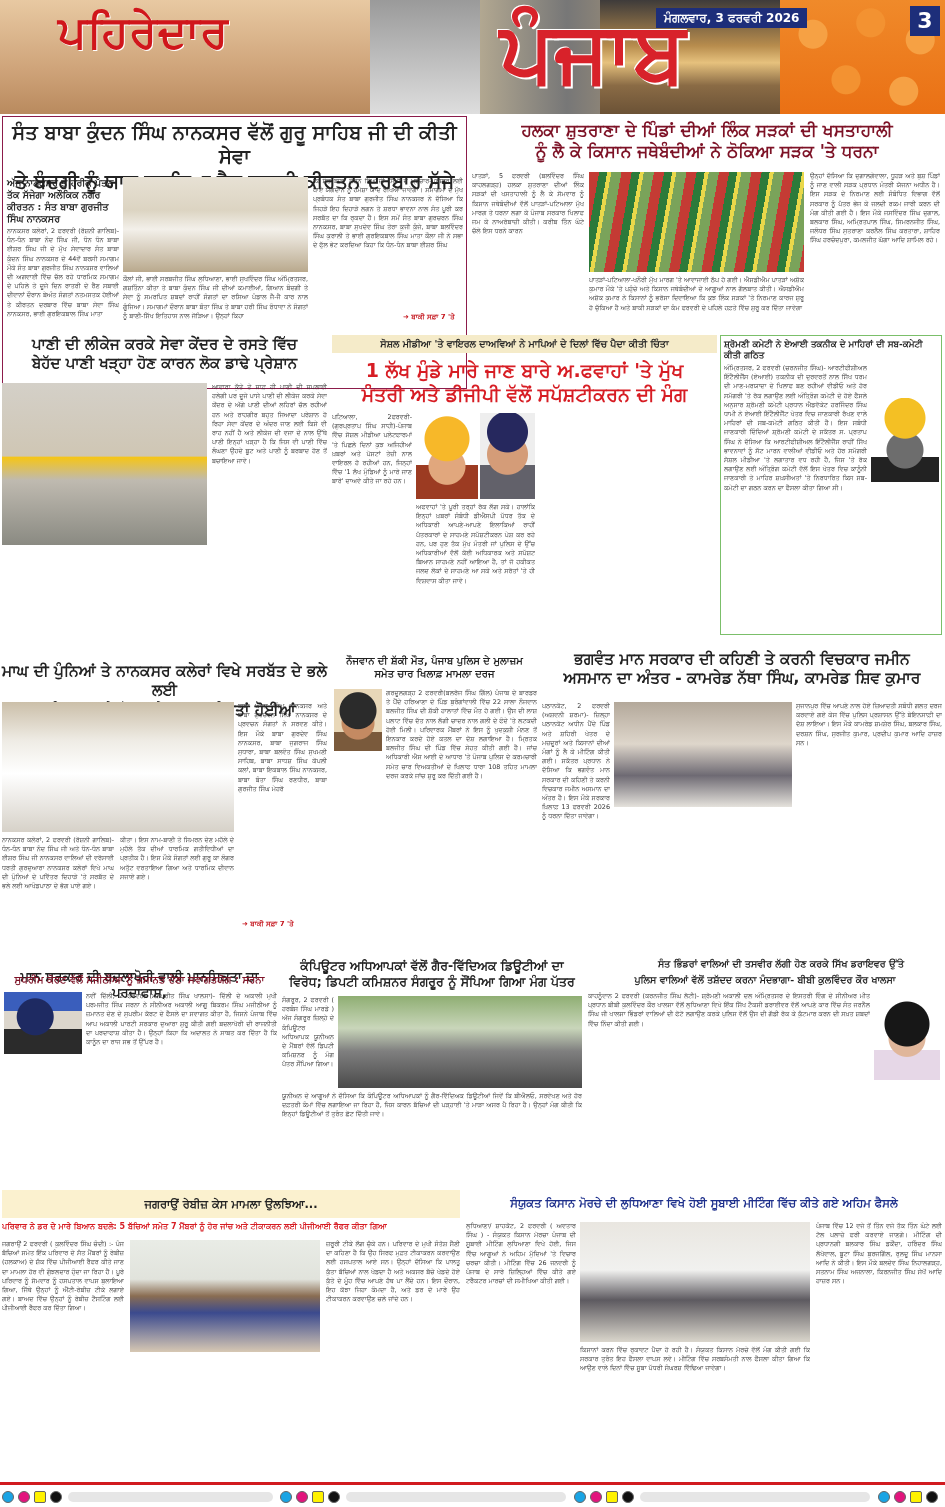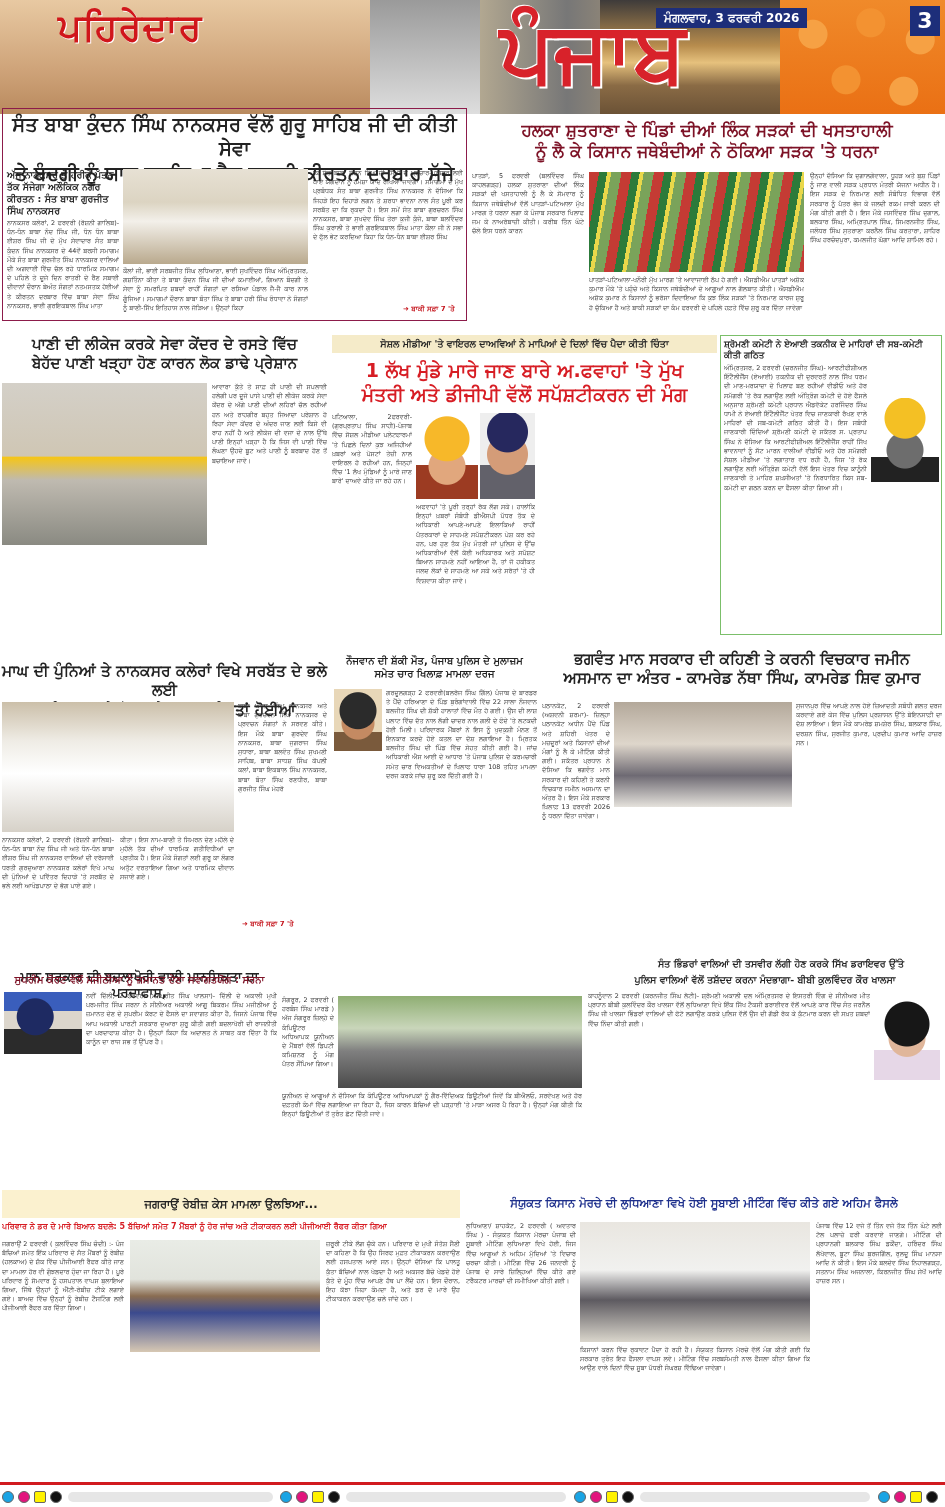--- a/index.html
+++ b/index.html
@@ -3,21 +3,21 @@
 <meta charset="utf-8">
 <style>
 *{box-sizing:border-box;margin:0;padding:0}
 body{width:945px;height:1507px;background:#fff;font-family:"DejaVu Sans",sans-serif;color:#222;position:relative;overflow:hidden}
 .abs{position:absolute}
 .masthead{left:0;top:0;width:945px;height:114px;background:linear-gradient(90deg,#c98b5a 0%,#e2b98a 20%,#d7c6a1 45%,#777 60%,#c9a978 75%,#f08a2a 88%,#e96d12 100%);overflow:hidden}
 .mh-left{left:0;top:0;width:370px;height:114px;background:linear-gradient(180deg,#e8c9a2,#cfa47a 60%,#b98a5e)}
 .mh-mid{left:370px;top:0;width:110px;height:114px;background:linear-gradient(180deg,#9a9a9a,#dedede)}
 .mh-sky{left:600px;top:0;width:320px;height:114px;background:linear-gradient(180deg,#3e3b3a 0%,#b78c4d 40%,#e6c17d 55%,#8a6b45 75%,#6b5236 100%)}
 .mh-kids{left:780px;top:0;width:165px;height:114px;background:radial-gradient(circle at 20% 30%,#f6a144 0 14px,transparent 15px),radial-gradient(circle at 55% 20%,#f39231 0 14px,transparent 15px),radial-gradient(circle at 85% 35%,#f6a144 0 14px,transparent 15px),radial-gradient(circle at 40% 70%,#f39231 0 14px,transparent 15px),radial-gradient(circle at 75% 80%,#f6a144 0 14px,transparent 15px),linear-gradient(180deg,#f08a2a,#ea7014)}
-.paper-name{left:58px;top:6px;font-size:37px;font-weight:bold;color:#d0161b;letter-spacing:1px;text-shadow:1px 1px 0 #fff}
+.paper-name{left:58px;top:6px;font-size:44px;font-weight:bold;color:#d0161b;letter-spacing:1px;text-shadow:1px 1px 0 #fff}
 .punjab-word{left:500px;top:2px;font-size:84px;font-weight:bold;color:#d8222a;font-family:"DejaVu Serif",serif;text-shadow:2px 2px 0 #fff,-1px -1px 0 #fff}
 .date-box{left:656px;top:8px;background:#1d2e7a;color:#fff;font-size:12px;font-weight:bold;padding:3px 8px}
 .page-no{left:910px;top:6px;background:#1d2e7a;color:#fff;font-size:22px;font-weight:bold;width:30px;height:30px;text-align:center;line-height:30px}
 .box{border:1.5px solid #8c1b4a}
 .box-green{border:1.5px solid #7bbf6a}
 .hl{font-weight:bold;text-align:center;line-height:1.25}
 .hl-dark{color:#222}
 .hl-maroon{color:#7d1226}
 .hl-red{color:#d71d24}
 .hl-blue{color:#1d2f8c}
@@ -55,21 +55,21 @@
   <div class="abs mh-left"></div>
   <div class="abs mh-mid"></div>
   <div class="abs mh-sky"></div>
   <div class="abs mh-kids"></div>
   <div class="abs paper-name">ਪਹਿਰੇਦਾਰ</div>
   <div class="abs punjab-word">ਪੰਜਾਬ</div>
   <div class="abs date-box">ਮੰਗਲਵਾਰ, 3 ਫਰਵਰੀ 2026</div>
   <div class="abs page-no">3</div>
 </div>
 
-<div class="abs box" style="left:2px;top:108px;width:465px;height:213px">
+<div class="abs box" style="left:2px;top:116px;width:465px;height:273px">
   <div class="abs hl hl-dark" style="left:4px;top:4px;width:455px;font-size:19.5px">
     <div>ਸੰਤ ਬਾਬਾ ਕੁੰਦਨ ਸਿੰਘ ਨਾਨਕਸਰ ਵੱਲੋਂ ਗੁਰੂ ਸਾਹਿਬ ਜੀ ਦੀ ਕੀਤੀ ਸੇਵਾ</div>
     <div>ਤੇ ਬੰਦਗੀ ਨੂੰ ਯਾਦ ਕਰਦਿਆ ਰੈਣ ਸਬਾਈ ਕੀਰਤਨ ਦਰਬਾਰ ਸੱਜੇ !</div>
   </div>
   <div class="abs hl hl-dark" style="left:4px;top:60px;width:110px;font-size:9.5px;text-align:left">ਅੱਜ ਨਾਨਕਸਰ ਤੋ ਹਰੀਕੇ ਪੱਤਣ ਤੱਕ ਸੱਜੇਗਾ ਅਲੌਕਿਕ ਨਗਰ ਕੀਰਤਨ : ਸੰਤ ਬਾਬਾ ਗੁਰਜੀਤ ਸਿੰਘ ਨਾਨਕਸਰ</div>
   <div class="abs photo ph-gurdwara" style="left:120px;top:60px;width:185px;height:95px"></div>
   <div class="abs txt" style="left:4px;top:110px;width:112px;height:96px">ਨਾਨਕਸਰ ਕਲੇਰਾਂ, 2 ਫਰਵਰੀ (ਰੋਸ਼ਨੀ ਗਾਲਿਬ)- ਧੰਨ-ਧੰਨ ਬਾਬਾ ਨੰਦ ਸਿੰਘ ਜੀ, ਧੰਨ ਧੰਨ ਬਾਬਾ ਈਸ਼ਰ ਸਿੰਘ ਜੀ ਦੇ ਮੁੱਖ ਸੇਵਾਦਾਰ ਸੰਤ ਬਾਬਾ ਕੁੰਦਨ ਸਿੰਘ ਨਾਨਕਸਰ ਦੇ 44ਵੇਂ ਬਰਸੀ ਸਮਾਗਮ ਮੌਕੇ ਸੰਤ ਬਾਬਾ ਗੁਰਜੀਤ ਸਿੰਘ ਨਾਨਕਸਰ ਵਾਲਿਆਂ ਦੀ ਅਗਵਾਈ ਵਿੱਚ ਚੱਲ ਰਹੇ ਧਾਰਮਿਕ ਸਮਾਗਮ ਦੇ ਪਹਿਲੇ ਤੇ ਦੂਜੇ ਦਿਨ ਰਾਤਰੀ ਦੇ ਰੈਣ ਸਬਾਈ ਦੀਵਾਨਾਂ ਦੌਰਾਨ ਬੇਅੰਤ ਸੰਗਤਾਂ ਨਤਮਸਤਕ ਹੋਈਆਂ ਤੇ ਕੀਰਤਨ ਦਰਬਾਰ ਵਿੱਚ ਬਾਬਾ ਸੇਵਾ ਸਿੰਘ ਨਾਨਕਸਰ, ਭਾਈ ਗੁਰਇਕਬਾਲ ਸਿੰਘ ਮਾਤਾ</div>
   <div class="abs txt" style="left:120px;top:158px;width:185px;height:48px">ਕੌਲਾਂ ਜੀ, ਭਾਈ ਸਰਬਜੀਤ ਸਿੰਘ ਲੁਧਿਆਣਾ, ਭਾਈ ਸੁਖਵਿੰਦਰ ਸਿੰਘ ਅੰਮ੍ਰਿਤਸਰ, ਗਸ਼ਤਿੰਨਾ ਕੀਤਾ ਤੇ ਬਾਬਾ ਕੁੰਦਨ ਸਿੰਘ ਜੀ ਦੀਆਂ ਕਮਾਈਆਂ, ਗਿਆਨ ਬੰਦਗੀ ਤੇ ਸੇਵਾ ਨੂੰ ਸਮਰਪਿਤ ਸ਼ਬਦਾਂ ਰਾਹੀਂ ਸੰਗਤਾਂ ਦਾ ਰਸਿਆ ਪੰਡਾਲ ਜੈ-ਜੈ ਕਾਰ ਨਾਲ ਗੂੰਜਿਆ। ਸਮਾਗਮਾਂ ਦੌਰਾਨ ਬਾਬਾ ਬੰਤਾ ਸਿੰਘ ਤੇ ਬਾਬਾ ਹਰੀ ਸਿੰਘ ਰੰਧਾਵਾ ਨੇ ਸੰਗਤਾਂ ਨੂੰ ਬਾਣੀ-ਸਿੱਖ ਇਤਿਹਾਸ ਨਾਲ ਜੋੜਿਆ। ਉਨ੍ਹਾਂ ਕਿਹਾ</div>
   <div class="abs txt" style="left:310px;top:60px;width:150px;height:134px">ਕਿ ਸੰਤ ਬਾਬਾ ਕੁੰਦਨ ਸਿੰਘ ਜੀ ਸਿੱਖੀ ਦੇ ਪ੍ਰਚਾਰ-ਪ੍ਰਸਾਰ ਲਈ ਪਾਏ ਯੋਗਦਾਨ ਨੂੰ ਹਮੇਸ਼ਾ ਯਾਦ ਰੱਖਿਆ ਜਾਵੇਗਾ। ਸਮਾਗਮਾਂ ਦੇ ਮੁੱਖ ਪ੍ਰਬੰਧਕ ਸੰਤ ਬਾਬਾ ਗੁਰਜੀਤ ਸਿੰਘ ਨਾਨਕਸਰ ਨੇ ਦੱਸਿਆ ਕਿ ਜਿਹੜੇ ਇਹ ਦਿਹਾੜੇ ਲਗਨ ਤੇ ਸ਼ਰਧਾ ਭਾਵਨਾ ਨਾਲ ਸੰਤ ਪੂਰੀ ਕਰ ਸਰਬੱਤ ਦਾ ਕਿ ਰੁਕਦਾ ਹੈ। ਇਸ ਸਮੇਂ ਸੰਤ ਬਾਬਾ ਗੁਰਚਰਨ ਸਿੰਘ ਨਾਨਕਸਰ, ਬਾਬਾ ਸੁਖਦੇਵ ਸਿੰਘ ਤੇਰਾ ਕੁਜੀ ਕੁੰਜੇ, ਬਾਬਾ ਬਲਵਿੰਦਰ ਸਿੰਘ ਕੁਰਾਲੀ ਤੇ ਭਾਈ ਗੁਰਇਕਬਾਲ ਸਿੰਘ ਮਾਤਾ ਕੌਲਾ ਜੀ ਨੇ ਸਭਾ ਦੇ ਫੁੱਲ ਭੇਟ ਕਰਦਿਆ ਕਿਹਾ ਕਿ ਧੰਨ-ਧੰਨ ਬਾਬਾ ਈਸ਼ਰ ਸਿੰਘ</div>
   <div class="abs more" style="left:400px;top:196px">➜ ਬਾਕੀ ਸਫ਼ਾ 7 'ਤੇ</div>
@@ -146,20 +146,24 @@
 </div>
 
 <div class="abs" style="left:2px;top:958px;width:275px;height:225px">
   <div class="abs hl hl-dark" style="left:0;top:11px;width:275px;font-size:13px">ਮਾਨ ਸਰਕਾਰ ਦੀ ਬਦਲਾਖੋਰੀ ਵਾਲੀ ਮਾਨਸਿਕਤਾ ਦਾ ਪਰਦਾਫਾਸ਼,</div>
   <div class="abs hl hl-maroon" style="left:0;top:16px;width:275px;font-size:10px">ਸੁਪਰੀਮ ਕੋਰਟ ਵੱਲੋਂ ਮਜੀਠੀਆ ਨੂੰ ਜ਼ਮਾਨਤ ਦੇਣਾ ਸਵਾਗਤਯੋਗ : ਸਰਨਾ</div>
   <div class="abs photo ph-sarna" style="left:2px;top:34px;width:78px;height:62px"></div>
   <div class="abs txt" style="left:84px;top:34px;width:191px;height:186px">ਨਵੀਂ ਦਿੱਲੀ, 2 ਫਰਵਰੀ (ਮਨਪ੍ਰੀਤ ਸਿੰਘ ਖਾਲਸਾ)- ਦਿੱਲੀ ਦੇ ਅਕਾਲੀ ਮੁਖੀ ਪਰਮਜੀਤ ਸਿੰਘ ਸਰਨਾ ਨੇ ਸੀਨੀਅਰ ਅਕਾਲੀ ਆਗੂ ਬਿਕਰਮ ਸਿੰਘ ਮਜੀਠੀਆ ਨੂੰ ਜ਼ਮਾਨਤ ਦੇਣ ਦੇ ਸੁਪਰੀਮ ਕੋਰਟ ਦੇ ਫੈਸਲੇ ਦਾ ਸਵਾਗਤ ਕੀਤਾ ਹੈ, ਜਿਸਨੇ ਪੰਜਾਬ ਵਿੱਚ ਆਪ ਅਕਾਲੀ ਪਾਰਟੀ ਸਰਕਾਰ ਦੁਆਰਾ ਸ਼ੁਰੂ ਕੀਤੀ ਗਈ ਬਦਲਾਖੋਰੀ ਦੀ ਰਾਜਨੀਤੀ ਦਾ ਪਰਦਾਫਾਸ਼ ਕੀਤਾ ਹੈ। ਉਨ੍ਹਾਂ ਕਿਹਾ ਕਿ ਅਦਾਲਤ ਨੇ ਸਾਬਤ ਕਰ ਦਿੱਤਾ ਹੈ ਕਿ ਕਾਨੂੰਨ ਦਾ ਰਾਜ ਸਭ ਤੋਂ ਉੱਪਰ ਹੈ।</div>
 </div>
 
 <div class="abs" style="left:282px;top:958px;width:300px;height:225px">
+  <div class="abs hl hl-dark" style="left:0;top:0;width:300px;font-size:12.5px">
+    <div>ਕੰਪਿਊਟਰ ਅਧਿਆਪਕਾਂ ਵੱਲੋਂ ਗੈਰ-ਵਿੱਦਿਅਕ ਡਿਊਟੀਆਂ ਦਾ</div>
+    <div>ਵਿਰੋਧ; ਡਿਪਟੀ ਕਮਿਸ਼ਨਰ ਸੰਗਰੂਰ ਨੂੰ ਸੌਂਪਿਆ ਗਿਆ ਮੰਗ ਪੱਤਰ</div>
+  </div>
   <div class="abs txt" style="left:0;top:38px;width:52px;height:92px">ਸੰਗਰੂਰ, 2 ਫਰਵਰੀ ( ਹਰਬੰਸ ਸਿੰਘ ਮਾਰਡੇ ) ਅੱਜ ਸੰਗਰੂਰ ਜ਼ਿਲ੍ਹੇ ਦੇ ਕੰਪਿਊਟਰ ਅਧਿਆਪਕ ਯੂਨੀਅਨ ਦੇ ਮੈਂਬਰਾਂ ਵੱਲੋਂ ਡਿਪਟੀ ਕਮਿਸ਼ਨਰ ਨੂੰ ਮੰਗ ਪੱਤਰ ਸੌਂਪਿਆ ਗਿਆ।</div>
   <div class="abs photo ph-teachers" style="left:56px;top:38px;width:244px;height:92px"></div>
   <div class="abs txt" style="left:0;top:134px;width:300px;height:88px">ਯੂਨੀਅਨ ਦੇ ਆਗੂਆਂ ਨੇ ਦੱਸਿਆ ਕਿ ਕੰਪਿਊਟਰ ਅਧਿਆਪਕਾਂ ਨੂੰ ਗੈਰ-ਵਿੱਦਿਅਕ ਡਿਊਟੀਆਂ ਜਿਵੇਂ ਕਿ ਬੀਐਲਓ, ਸਰਵੇਖਣ ਅਤੇ ਹੋਰ ਦਫ਼ਤਰੀ ਕੰਮਾਂ ਵਿੱਚ ਲਗਾਇਆ ਜਾ ਰਿਹਾ ਹੈ, ਜਿਸ ਕਾਰਨ ਬੱਚਿਆਂ ਦੀ ਪੜ੍ਹਾਈ 'ਤੇ ਮਾੜਾ ਅਸਰ ਪੈ ਰਿਹਾ ਹੈ। ਉਨ੍ਹਾਂ ਮੰਗ ਕੀਤੀ ਕਿ ਇਨ੍ਹਾਂ ਡਿਊਟੀਆਂ ਤੋਂ ਤੁਰੰਤ ਛੋਟ ਦਿੱਤੀ ਜਾਵੇ।</div>
 </div>
 
 <div class="abs" style="left:588px;top:958px;width:354px;height:225px">
   <div class="abs hl hl-dark" style="left:16px;top:0;width:354px;font-size:9.5px">ਸੰਤ ਭਿੰਡਰਾਂ ਵਾਲਿਆਂ ਦੀ ਤਸਵੀਰ ਲੱਗੀ ਹੋਣ ਕਰਕੇ ਸਿੱਖ ਡਰਾਇਵਰ ਉੱਤੇ</div>
   <div class="abs hl hl-dark" style="left:0;top:16px;width:354px;font-size:9.5px">ਪੁਲਿਸ ਵਾਲਿਆਂ ਵੱਲੋਂ ਤਸ਼ੱਦਦ ਕਰਨਾ ਮੰਦਭਾਗਾ- ਬੀਬੀ ਕੁਲਵਿੰਦਰ ਕੌਰ ਖਾਲਸਾ</div>
   <div class="abs photo ph-woman" style="left:286px;top:42px;width:66px;height:80px"></div>
   <div class="abs txt" style="left:0;top:34px;width:282px;height:188px">ਕਾਹਨੂੰਵਾਨ 2 ਫਰਵਰੀ (ਕਰਨਜੀਤ ਸਿੰਘ ਲੋਟੀ)- ਸ਼੍ਰੋਮਣੀ ਅਕਾਲੀ ਦਲ ਅੰਮ੍ਰਿਤਸਰ ਦੇ ਇਸਤਰੀ ਵਿੰਗ ਦੇ ਸੀਨੀਅਰ ਮੀਤ ਪ੍ਰਧਾਨ ਬੀਬੀ ਕੁਲਵਿੰਦਰ ਕੌਰ ਖਾਲਸਾ ਵੱਲੋਂ ਲੁਧਿਆਣਾ ਵਿਖੇ ਇੱਕ ਸਿੱਖ ਟੈਕਸੀ ਡਰਾਈਵਰ ਵੱਲੋਂ ਆਪਣੇ ਕਾਰ ਵਿੱਚ ਸੰਤ ਜਰਨੈਲ ਸਿੰਘ ਜੀ ਖਾਲਸਾ ਭਿੰਡਰਾਂ ਵਾਲਿਆਂ ਦੀ ਫੋਟੋ ਲਗਾਉਣ ਕਰਕੇ ਪੁਲਿਸ ਵੱਲੋਂ ਉਸ ਦੀ ਗੱਡੀ ਰੋਕ ਕੇ ਕੁੱਟਮਾਰ ਕਰਨ ਦੀ ਸਖ਼ਤ ਸ਼ਬਦਾਂ ਵਿੱਚ ਨਿੰਦਾ ਕੀਤੀ ਗਈ।</div>

